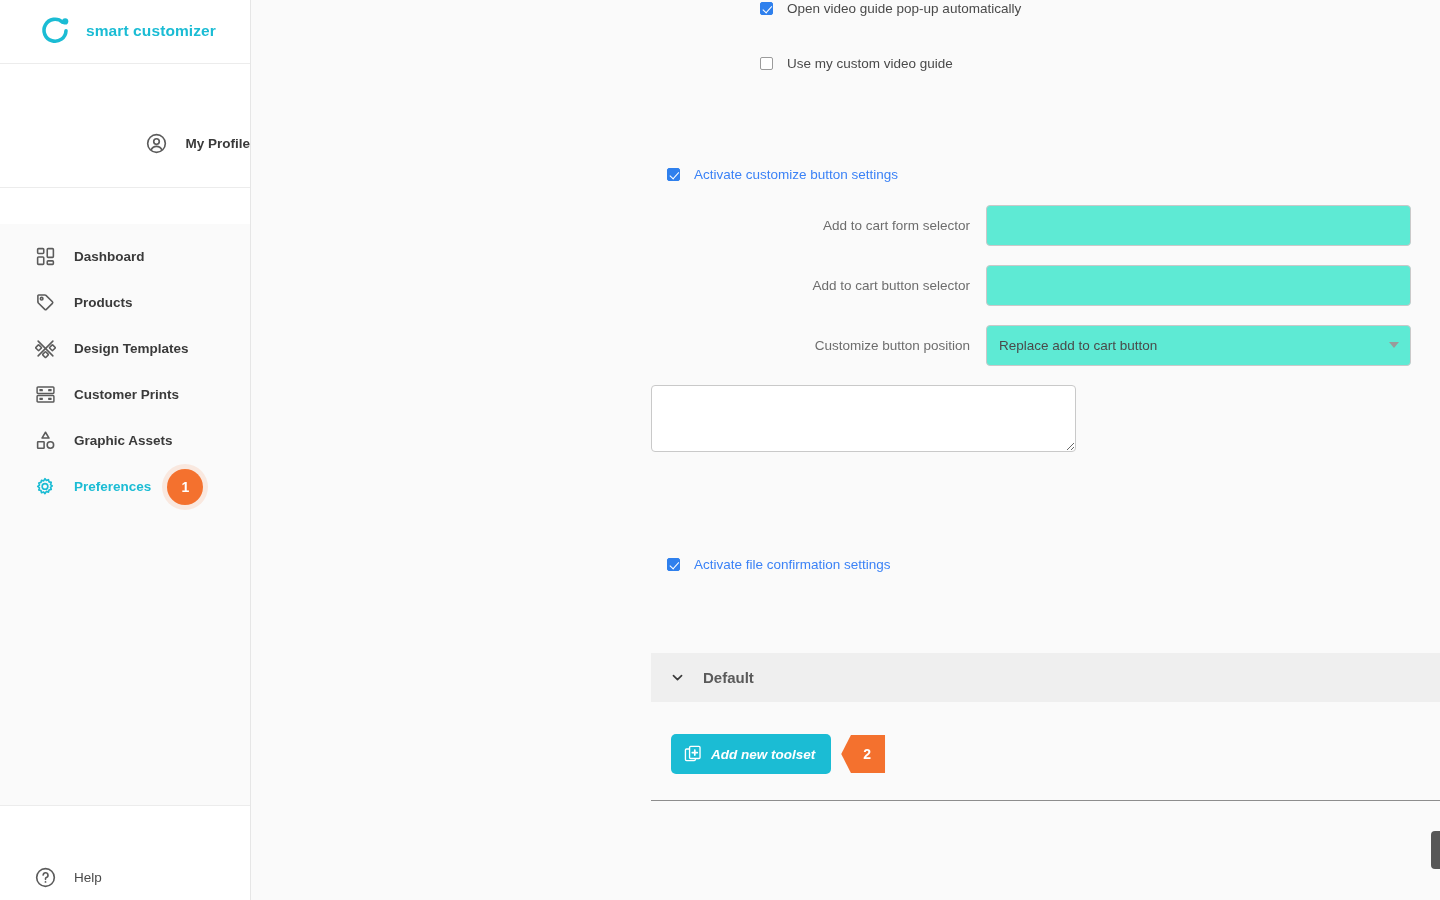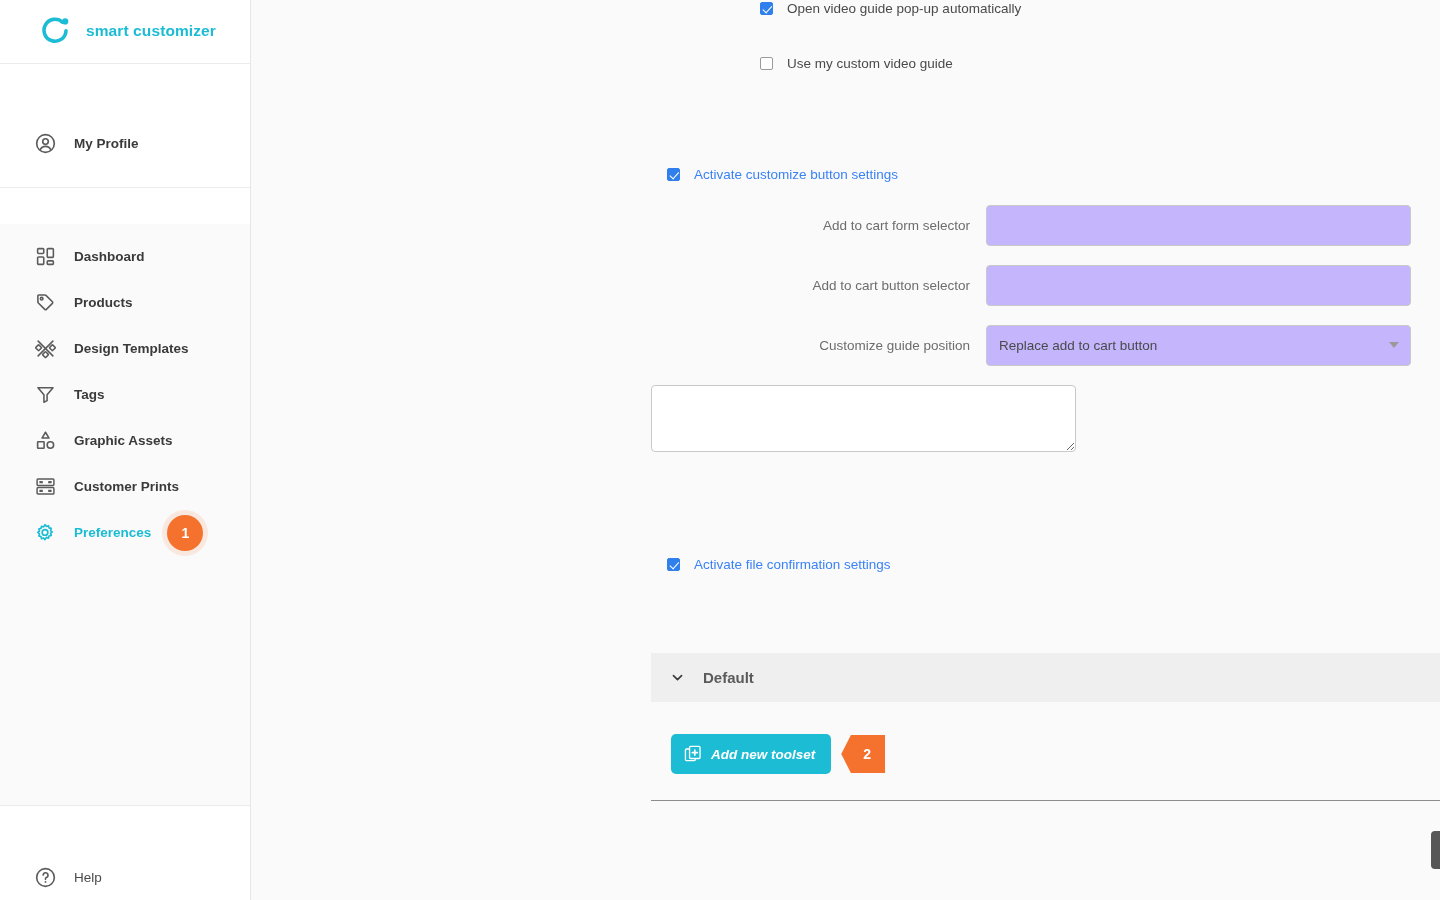--- a/index.html
+++ b/index.html
@@ -41,21 +41,21 @@
   .nav-group.main { border-bottom: 1px solid #ececec; padding: 10px 0 26px; }
   .nav-group.help { padding: 12px 0 0; }
 
   .nav-item {
     display: flex; align-items: center;
     height: 46px;
     padding-left: 33px;
     cursor: pointer;
     position: relative;
   }
-  .profile .nav-item { height: 87px; }
+  .profile .nav-item { height: 87px; justify-content: flex-end; }
   .nav-icon {
     width: 24px; height: 24px; flex: 0 0 24px;
     display: flex; align-items: center; justify-content: center;
     color: #5b5b5b;
   }
   .nav-label {
     margin-left: 17px;
     font-size: 13.5px;
     font-weight: 700;
     color: #3a3a3a;
@@ -132,21 +132,21 @@
     text-align: right;
     padding-right: 16px;
     font-size: 13.5px;
     color: #6d6d6d;
     line-height: 41px;
   }
   .form-label.tall { line-height: 21px; padding-top: 10px; }
   .fld {
     width: 425px;
     height: 41px;
-    background: #c4b5fd;
+    background: #5eead4;
     border: 1px solid #c9c9c9;
     border-radius: 4px;
     font-family: "Liberation Sans", sans-serif;
     font-size: 13.5px;
     color: #4a4a4a;
     padding: 0 12px;
     outline: none;
   }
   .select-wrap { position: relative; width: 425px; }
   .select-wrap .fld { width: 425px; padding-right: 30px; }
@@ -295,54 +295,46 @@
             <path d="M3.6 3.6 L20.4 20.4"></path>
             <path d="M20.4 3.6 L3.6 20.4"></path>
             <rect x="1.6" y="8.6" width="5" height="5" rx=".8" transform="rotate(-45 4.1 11.1)"></rect>
             <rect x="17.4" y="8.6" width="5" height="5" rx=".8" transform="rotate(-45 19.9 11.1)"></rect>
             <rect x="9.5" y="16.5" width="5" height="5" rx=".8" transform="rotate(-45 12 19)"></rect>
           </svg>
         </span>
         <span class="nav-label">Design Templates</span>
       </div>
 
-      <div class="nav-item">
-        <span class="nav-icon">
-          <svg viewBox="0 0 24 24" width="21" height="21" fill="none" stroke="currentColor" stroke-width="1.8" stroke-linejoin="round">
-            <path d="M3.4 4.2h17.2l-6.8 8.2v6.6l-3.6 1.8v-8.4z"></path>
-          </svg>
-        </span>
-        <span class="nav-label">Tags</span>
-      </div>
-
-      <div class="nav-item">
-        <span class="nav-icon">
-          <svg viewBox="0 0 24 24" width="21" height="21" fill="none" stroke="currentColor" stroke-width="1.8" stroke-linejoin="round">
-            <path d="M12 2.6 L16 9.2 H8 z"></path>
-            <rect x="3" y="13.4" width="7.4" height="7.4" rx=".6"></rect>
-            <circle cx="17.6" cy="17.1" r="3.7"></circle>
-          </svg>
-        </span>
-        <span class="nav-label">Graphic Assets</span>
-      </div>
 
       <div class="nav-item">
         <span class="nav-icon">
           <svg viewBox="0 0 24 24" width="21" height="21" fill="none" stroke="currentColor" stroke-width="1.7">
             <rect x="2.4" y="3.4" width="19.2" height="7.4" rx="1"></rect>
             <rect x="2.4" y="13.2" width="19.2" height="7.4" rx="1"></rect>
             <rect x="5" y="5.8" width="4" height="2.6" rx=".5" fill="currentColor" stroke="none"></rect>
             <rect x="15" y="5.8" width="4" height="2.6" rx=".5" fill="currentColor" stroke="none"></rect>
             <rect x="5" y="15.6" width="4" height="2.6" rx=".5" fill="currentColor" stroke="none"></rect>
             <rect x="15" y="15.6" width="4" height="2.6" rx=".5" fill="currentColor" stroke="none"></rect>
           </svg>
         </span>
         <span class="nav-label">Customer Prints</span>
       </div>
 
+      <div class="nav-item">
+        <span class="nav-icon">
+          <svg viewBox="0 0 24 24" width="21" height="21" fill="none" stroke="currentColor" stroke-width="1.8" stroke-linejoin="round">
+            <path d="M12 2.6 L16 9.2 H8 z"></path>
+            <rect x="3" y="13.4" width="7.4" height="7.4" rx=".6"></rect>
+            <circle cx="17.6" cy="17.1" r="3.7"></circle>
+          </svg>
+        </span>
+        <span class="nav-label">Graphic Assets</span>
+      </div>
+
       <div class="nav-item active">
         <span class="nav-icon">
           <svg viewBox="0 0 24 24" width="22" height="22" fill="none" stroke="currentColor" stroke-width="1.8" stroke-linejoin="round">
             <path d="M12 2.9l1.5 1.9 2.3-.8.6 2.4 2.4.6-.8 2.3 1.9 1.5-1.9 1.5.8 2.3-2.4.6-.6 2.4-2.3-.8L12 19.3l-1.5-1.9-2.3.8-.6-2.4-2.4-.6.8-2.3L4.1 11.4 6 9.9l-.8-2.3 2.4-.6.6-2.4 2.3.8z"></path>
             <circle cx="12" cy="11.4" r="3.1"></circle>
           </svg>
         </span>
         <span class="nav-label">Preferences</span>
         <span class="badge-round">1</span>
       </div>
@@ -387,21 +379,21 @@
         <label class="form-label">Add to cart form selector</label>
         <input class="fld" type="text" value="" style="">
       </div>
 
       <div class="form-row">
         <label class="form-label">Add to cart button selector</label>
         <input class="fld" type="text" value="" style="">
       </div>
 
       <div class="form-row">
-        <label class="form-label">Customize guide position</label>
+        <label class="form-label">Customize button position</label>
         <div class="select-wrap">
           <input class="fld" type="text" readonly="" value="Replace add to cart button" style="">
           <span class="sel-arrow"></span>
         </div>
       </div>
 
       <div class="form-row">
         <textarea class="ta" style=""></textarea>
       </div>
 

